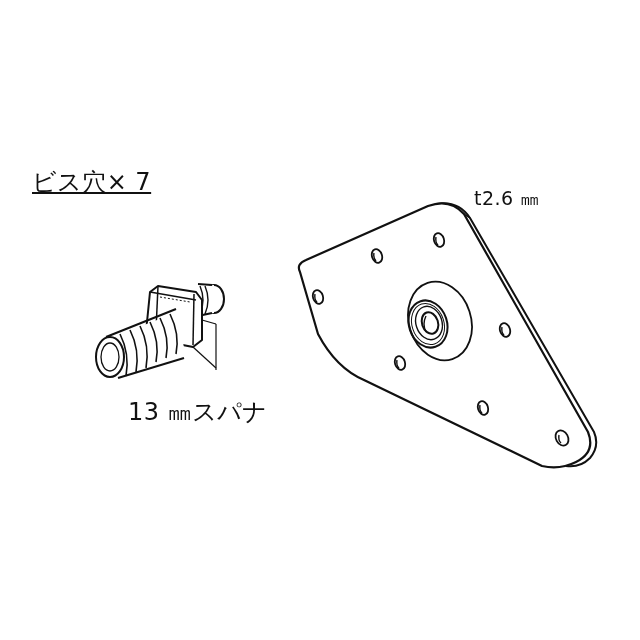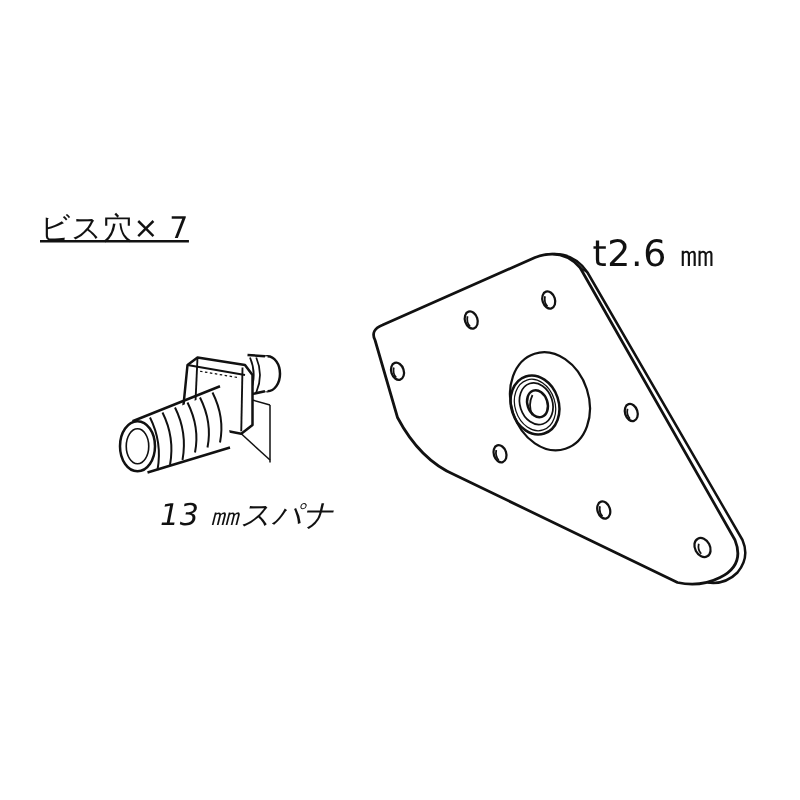--- a/index.html
+++ b/index.html
@@ -1,21 +1,21 @@
 <!DOCTYPE html>
 <html><head>
 <meta charset="utf-8">
 <style>
   html, body { margin: 0; padding: 0; background: #ffffff; }
   body { width: 640px; height: 640px; position: relative; overflow: hidden;
          font-family: "DejaVu Sans", "Liberation Sans", sans-serif; color: #111; }
   .label { position: absolute; font-size: 24px; letter-spacing: 0.5px; white-space: nowrap; line-height: 1; }
   .label-holes { left: 32px; top: 170px; text-decoration: underline; }
-  .label-thick { left: 474px; top: 189px; font-size: 29px; }
-  .label-spanner { left: 128px; top: 400px; font-style: italic; }
+  .label-thick { left: 474px; top: 189px; font-size: 19px; }
+  .label-spanner { left: 128px; top: 400px; }
   svg { position: absolute; left: 0; top: 0; }
 </style>
 </head>
 <body>
 
 <div class="label label-holes">ビス穴× 7</div>
 <div class="label label-thick">t2.6 ㎜</div>
 <div class="label label-spanner">13 ㎜スパナ</div>
 
 <svg width="640" height="640" viewBox="0 0 640 640">

